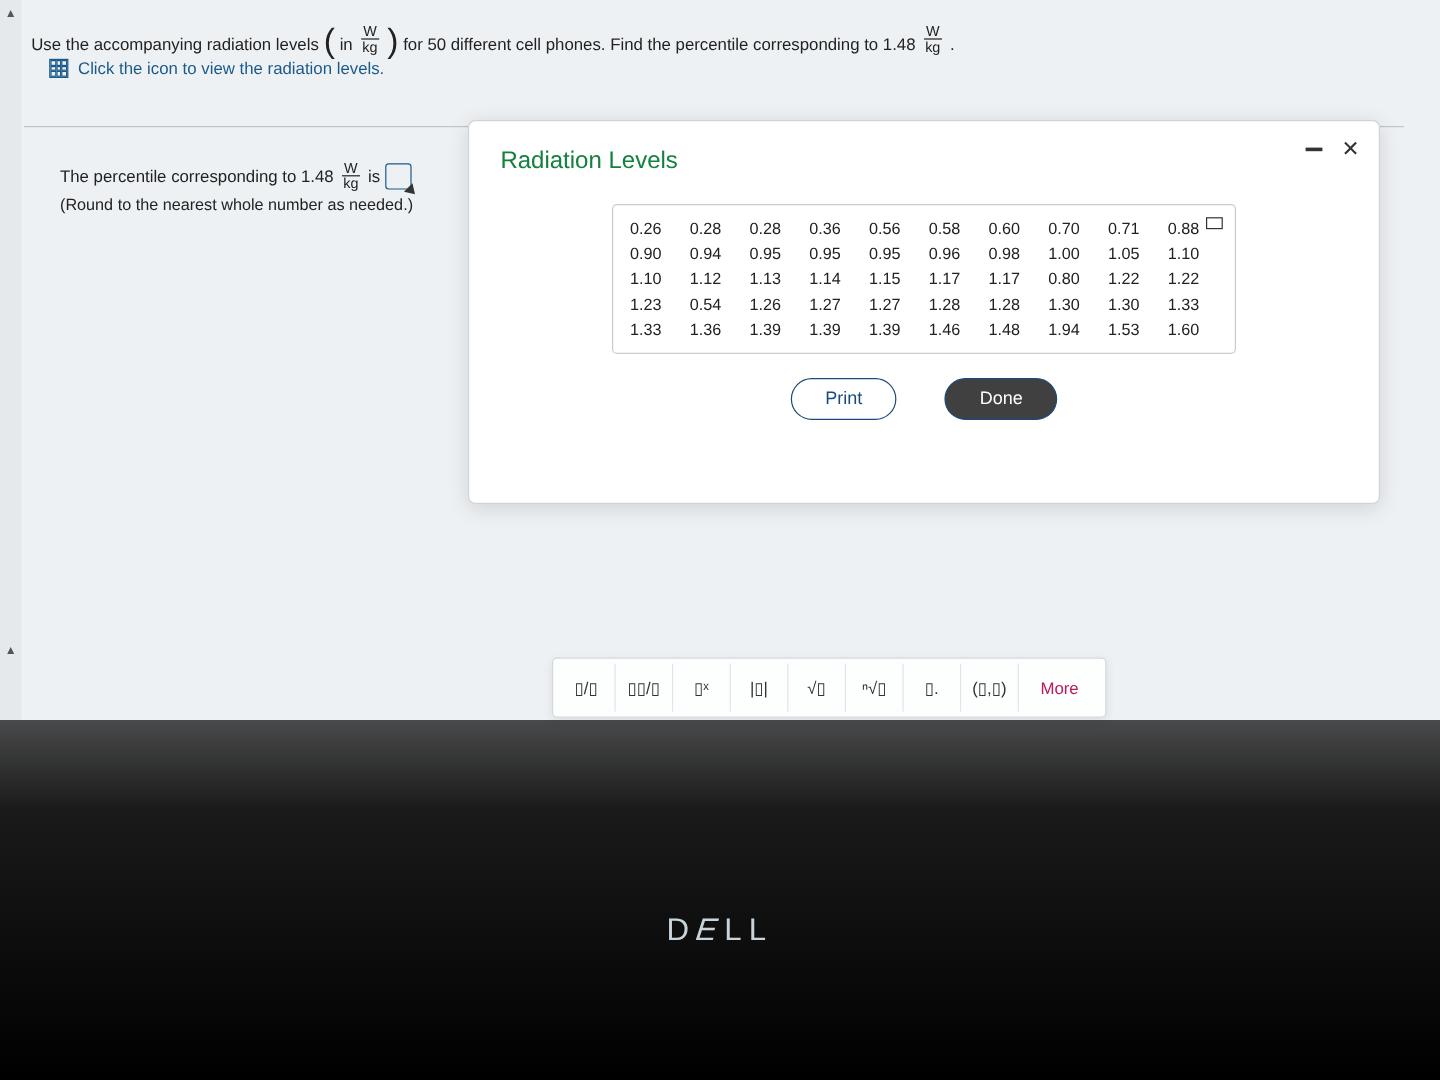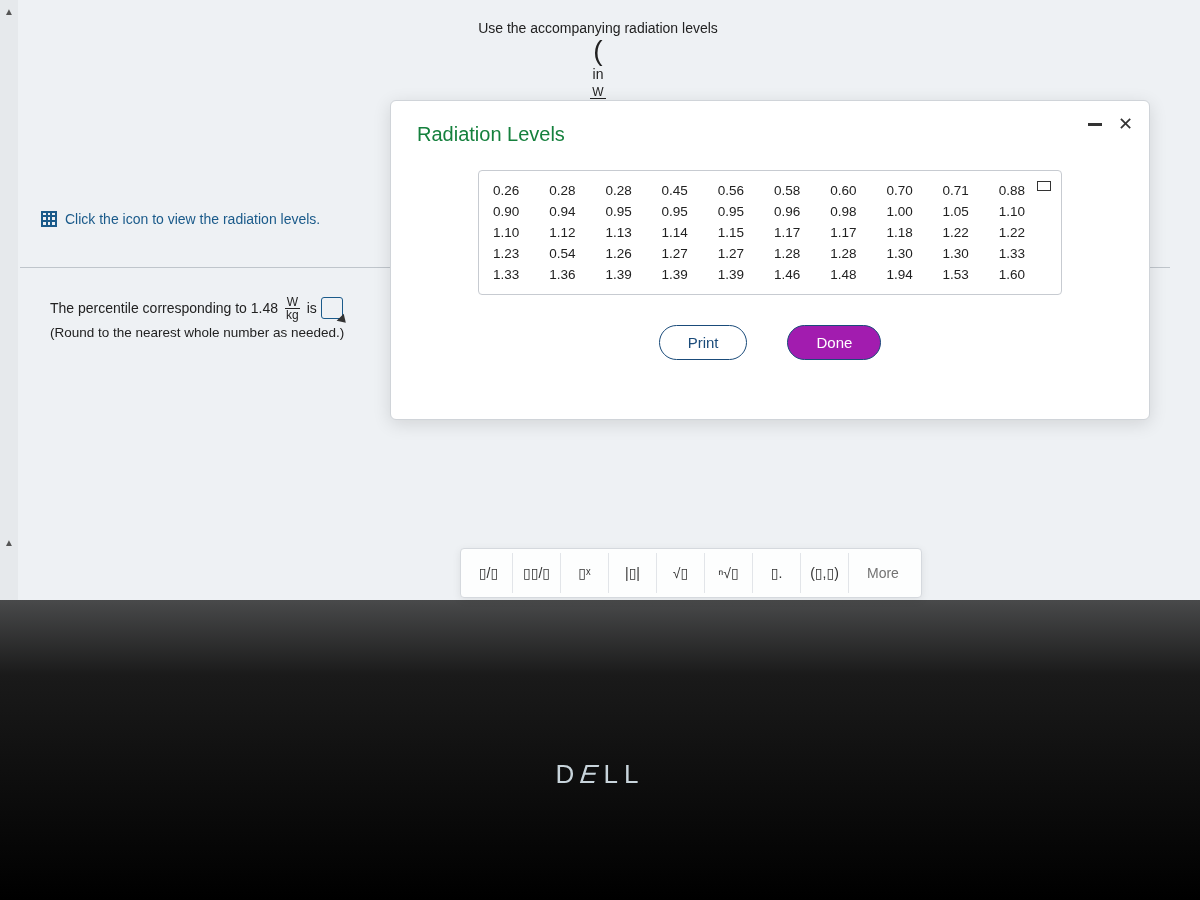--- a/index.html
+++ b/index.html
@@ -29,26 +29,25 @@
     gap: 520px;
   }
   .arrow-up, .arrow-down {
     font-size: 10px;
     color: #555;
   }
   .question-text {
     font-size: 14px;
     color: #222;
     margin-left: 6px;
-    margin-bottom: 24px;
-    display: flex;
-    align-items: center;
+    margin-bottom: 4px;
+    display: flex;
+    align-items: flex-end;
     flex-wrap: wrap;
     gap: 4px;
-    flex-direction: column;
   }
   .frac {
     display: inline-flex;
     flex-direction: column;
     align-items: center;
     font-size: 12px;
     line-height: 1;
     vertical-align: middle;
     margin: 0 2px;
   }
@@ -119,22 +118,22 @@
     position: absolute;
     top: 12px; right: 16px;
     display: flex;
     gap: 16px;
     align-items: center;
   }
   .min-icon { width: 14px; height: 3px; background: #333; }
   .close-icon { font-size: 18px; color: #333; cursor: pointer; }
   .modal-title { font-size: 20px; color: #15803d; margin-bottom: 24px; }
   .data-panel {
-    margin: 0 auto 30px auto;
-    width: 584px;
+    margin: 0 auto 20px auto;
+    width: 520px;
     border: 1px solid #c7cbd1;
     border-radius: 4px;
     padding: 12px 14px;
     position: relative;
   }
   .data-grid {
     display: grid;
     grid-template-columns: repeat(10, 1fr);
     gap: 6px 8px;
     font-size: 13.5px;
@@ -158,21 +157,21 @@
     align-items: flex-end;
   }
   .btn {
     padding: 8px 28px;
     border-radius: 22px;
     font-size: 15px;
     cursor: pointer;
     border: 1.5px solid #1a4b7a;
   }
   .btn-outline { background: #fff; color: #1a4b7a; }
-  .btn-solid { background: #a21caf; color: #fff; }
+  .btn-solid { background: #404040; color: #fff; }
   .math-toolbar {
     position: absolute;
     top: 548px; left: 460px;
     background: #fdfefe;
     border: 1px solid #d5d9de;
     border-radius: 4px;
     display: flex;
     align-items: center;
     padding: 4px;
     box-shadow: 0 2px 8px rgba(0,0,0,0.08);
@@ -184,21 +183,21 @@
     align-items: center;
     justify-content: center;
     font-size: 14px;
     color: #333;
     cursor: pointer;
   }
   .tb-btn:last-of-type { border-right: none; }
   .tb-more {
     padding: 0 18px;
     font-size: 14px;
-    color: #737373;
+    color: #be185d;
     cursor: pointer;
   }
   .dell-logo {
     position: absolute;
     bottom: 110px;
     left: 50%;
     transform: translateX(-50%);
     font-size: 26px;
     letter-spacing: 6px;
     color: #c8d4db;
@@ -218,20 +217,21 @@
 
   <div class="question-text">
     <span>Use the accompanying radiation levels</span>
     <span class="paren">(</span>
     <span>in</span>
     <span class="frac">
       <span class="num">W</span>
       <span class="den">kg</span>
     </span>
     <span class="paren">)</span>
+    <span>for 50 different cell phones. Find the percentile corresponding to 1.48</span>
     <span class="frac">
       <span class="num">W</span>
       <span class="den">kg</span>
     </span>
     <span>.</span>
   </div>
 
   <div class="icon-link">
     <span class="table-icon">
       <div></div>
@@ -269,21 +269,21 @@
       <span class="min-icon"></span>
       <span class="close-icon">✕</span>
     </div>
     <div class="modal-title">Radiation Levels</div>
     <div class="data-panel">
       <span class="full-icon"></span>
       <div class="data-grid" id="data-grid">
           <span>0.26</span>
           <span>0.28</span>
           <span>0.28</span>
-          <span>0.45</span>
+          <span>0.36</span>
           <span>0.56</span>
           <span>0.58</span>
           <span>0.60</span>
           <span>0.70</span>
           <span>0.71</span>
           <span>0.88</span>
           <span>0.90</span>
           <span>0.94</span>
           <span>0.95</span>
           <span>0.95</span>
@@ -293,21 +293,21 @@
           <span>1.00</span>
           <span>1.05</span>
           <span>1.10</span>
           <span>1.10</span>
           <span>1.12</span>
           <span>1.13</span>
           <span>1.14</span>
           <span>1.15</span>
           <span>1.17</span>
           <span>1.17</span>
-          <span>1.18</span>
+          <span>0.80</span>
           <span>1.22</span>
           <span>1.22</span>
           <span>1.23</span>
           <span>0.54</span>
           <span>1.26</span>
           <span>1.27</span>
           <span>1.27</span>
           <span>1.28</span>
           <span>1.28</span>
           <span>1.30</span>

